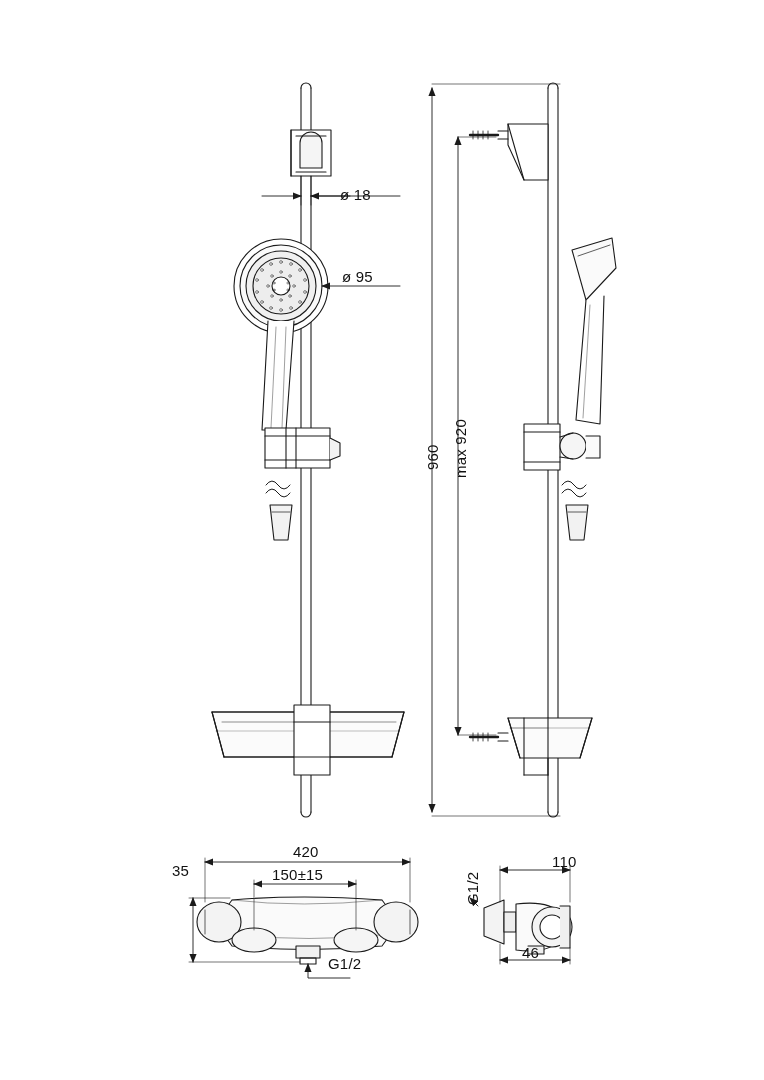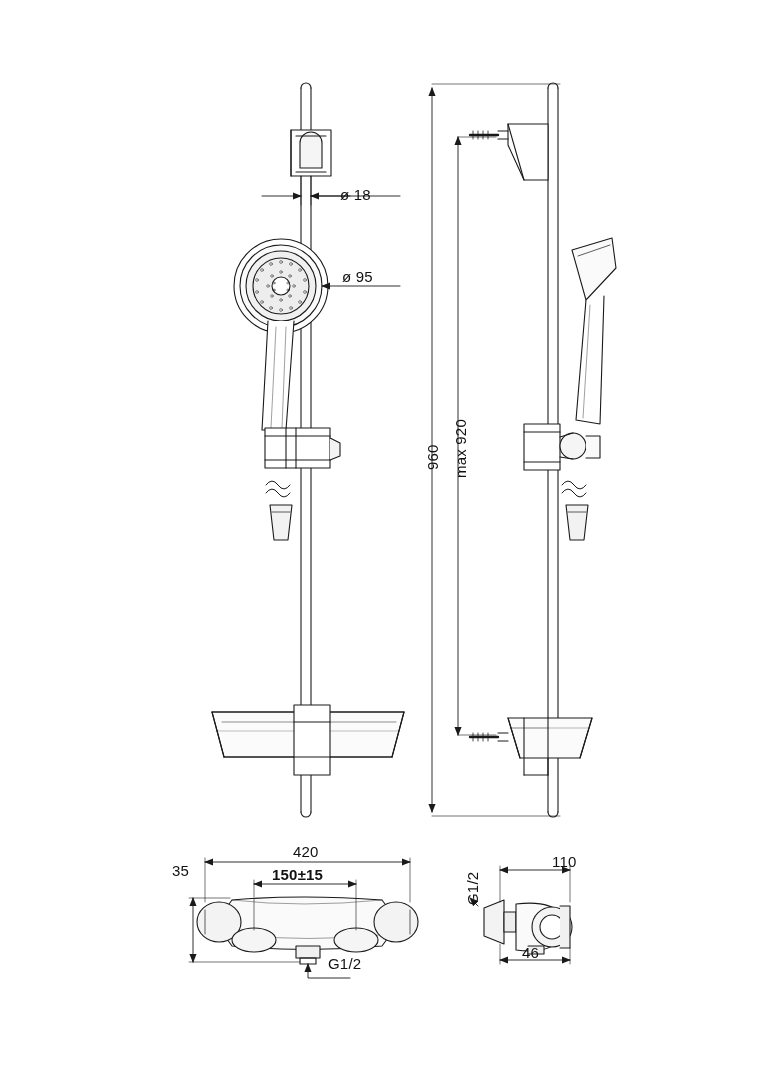--- a/index.html
+++ b/index.html
@@ -224,20 +224,20 @@
   </g>
 
   </g>
 </svg>
 
 <div class="lbl" style="left:340px;top:186px;">ø 18</div>
 <div class="lbl" style="left:342px;top:268px;">ø 95</div>
 <div class="lbl rot" style="left:424px;top:470px;">960</div>
 <div class="lbl rot" style="left:452px;top:478px;">max 920</div>
 <div class="lbl" style="left:293px;top:843px;">420</div>
-<div class="lbl" style="left:272px;top:866px;font-weight:bold;">150±15</div>
+<div class="lbl" style="left:272px;top:866px;">150±15</div>
 <div class="lbl" style="left:172px;top:862px;">35</div>
 <div class="lbl" style="left:328px;top:955px;">G1/2</div>
 <div class="lbl rot" style="left:464px;top:905px;">G1/2</div>
 <div class="lbl" style="left:552px;top:853px;">110</div>
 <div class="lbl" style="left:522px;top:944px;">46</div>
 
 </div>
 
 </body></html>

